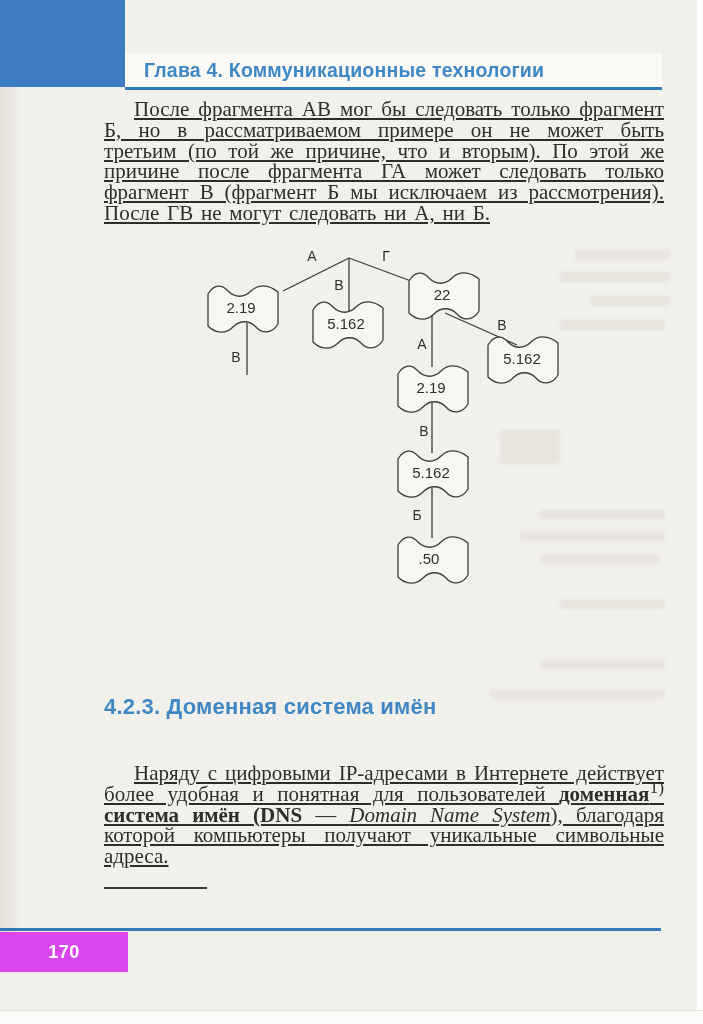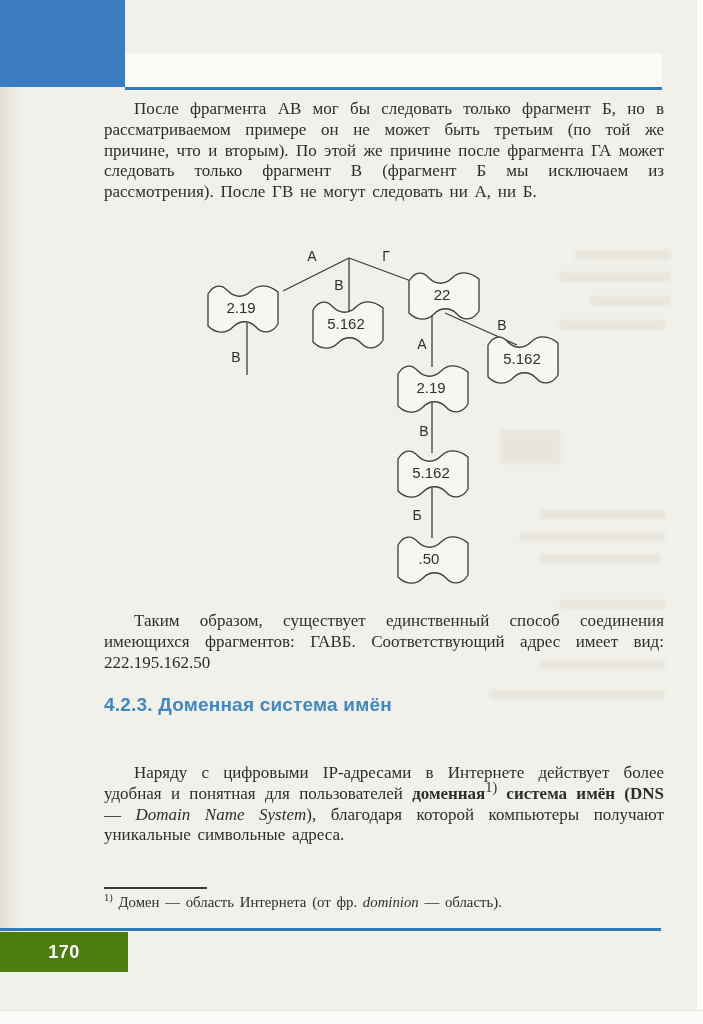--- a/index.html
+++ b/index.html
@@ -12,45 +12,45 @@
     background:linear-gradient(90deg,rgba(90,80,60,.10),rgba(90,80,60,0));}
   .corner-block{position:absolute;left:0;top:0;width:125px;height:87px;background:#3b7dc0;}
   .header-band{position:absolute;left:125px;top:53px;width:537px;height:34px;background:#fbfaf6;}
   .header-rule{position:absolute;left:125px;top:87px;width:537px;height:3px;background:#337ab8;}
   .chapter-header{
     position:absolute;left:144px;top:59px;width:520px;
     font-family:"Liberation Sans","DejaVu Sans",sans-serif;
     font-size:19.5px;font-weight:bold;color:#3f88c5;letter-spacing:.2px;white-space:nowrap;
   }
   .body-text{
-    position:absolute;width:560px;font-size:17px;line-height:20.8px;
-    text-align:justify;word-spacing:2.5px;
+    position:absolute;width:560px;font-size:21px;line-height:20.8px;
+    text-align:justify;word-spacing:2.5px;text-decoration:underline;
   }
   .body-text p{margin:0;text-indent:30px;}
   .p-fragments{left:104px;top:99px;}
   .p-conclusion{left:104px;top:611px;}
   .p-dns-block{left:104px;top:763px;}
   .section-heading{
     position:absolute;left:104px;top:694px;width:540px;
     font-family:"Liberation Sans","DejaVu Sans",sans-serif;
-    font-size:19px;font-weight:bold;color:#3f88c5;letter-spacing:.2px;white-space:nowrap;
+    font-size:22px;font-weight:bold;color:#3f88c5;letter-spacing:.2px;white-space:nowrap;
   }
   .diagram{position:absolute;left:195px;top:245px;width:390px;height:355px;}
   .diagram svg{display:block;width:100%;height:100%;}
   .flag-value{font-family:"Liberation Sans","DejaVu Sans",sans-serif;font-size:15px;fill:#2e2e2e;}
   .edge-label{font-family:"Liberation Sans","DejaVu Sans",sans-serif;font-size:14px;fill:#2e2e2e;}
   .footnote-rule{position:absolute;left:104px;top:887px;width:103px;height:1.6px;background:#3a3a3a;}
   .footnote{
     position:absolute;left:104px;top:893px;width:560px;
     font-size:14.8px;line-height:19px;word-spacing:2px;
   }
   .footnote sup{font-size:10.5px;}
   .bottom-rule{position:absolute;left:0;top:928px;width:661px;height:2.6px;background:#337ab8;}
   .page-badge{
-    position:absolute;left:0;top:932px;width:128px;height:40px;background:#4d7c0f;
+    position:absolute;left:0;top:932px;width:128px;height:40px;background:#d946ef;
     display:flex;align-items:center;justify-content:center;box-sizing:border-box;
   }
   .page-badge span{
     font-family:"Liberation Sans","DejaVu Sans",sans-serif;
     font-size:18px;font-weight:bold;color:#fefefe;letter-spacing:.5px;
   }
   .scan-edge-right{position:absolute;right:0;top:0;width:6px;height:1024px;background:#fdfdfc;}
   .scan-edge-bottom{position:absolute;left:0;bottom:0;width:703px;height:13px;background:#fbfbfa;
     border-top:1px solid #e3e1db;}
   .bleed{position:absolute;background:rgba(110,105,95,.08);filter:blur(1.5px);border-radius:2px;}
@@ -71,20 +71,21 @@
   <div class="bleed" style="left:540px;top:510px;width:125px;height:9px;"></div>
   <div class="bleed" style="left:520px;top:532px;width:145px;height:9px;"></div>
   <div class="bleed" style="left:540px;top:554px;width:120px;height:9px;"></div>
   <div class="bleed" style="left:560px;top:600px;width:105px;height:9px;"></div>
   <div class="bleed" style="left:540px;top:660px;width:125px;height:9px;"></div>
   <div class="bleed" style="left:490px;top:690px;width:175px;height:9px;"></div>
 
   <div class="corner-block"></div>
   <div class="header-band"></div>
   <div class="header-rule"></div>
+  <div class="chapter-header">Глава 4. Коммуникационные технологии</div>
 
   <div class="body-text p-fragments">
     <p>После фрагмента АВ мог бы следовать только фрагмент Б, но в рассматриваемом примере он не может быть третьим (по той же причине, что и вторым). По этой же причине после фрагмента ГА может следовать только фрагмент В (фрагмент Б мы исключаем из рассмотрения). После ГВ не могут следовать ни А, ни Б.</p>
   </div>
 
   <div class="diagram">
     <svg viewBox="0 0 390 355">
       <defs>
         <path id="flagshape" d="M0,12 C6,2 14,2 20,9 C27,16 36,16 43,9 C50,2 60,2 70,10 L70,42 C64,52 54,52 48,45 C41,38 32,38 25,45 C18,52 8,52 0,44 Z"></path>
       </defs>
@@ -126,32 +127,28 @@
         <text class="edge-label" x="191" y="16">Г</text>
         <text class="edge-label" x="41" y="117">В</text>
         <text class="edge-label" x="227" y="104">А</text>
         <text class="edge-label" x="307" y="85">В</text>
         <text class="edge-label" x="229" y="191">В</text>
         <text class="edge-label" x="222" y="275">Б</text>
       </g>
     </svg>
   </div>
 
-  <div class="body-text p-conclusion">
-    <p>Таким образом, существует единственный способ соединения имеющихся фрагментов: ГАВБ. Соответствующий адрес имеет вид: 222.195.162.50</p>
-  </div>
 
   <div class="section-heading">4.2.3. Доменная система имён</div>
 
   <div class="body-text p-dns-block">
     <p><span>Наряду с цифровыми IP-адресами в Интернете действует более удобная и понятная для пользователей </span><b>доменная</b><sup>1)</sup><b> система имён</b><span> </span><b>(DNS</b><span> — </span><i>Domain Name System</i><span>), благодаря которой компьютеры получают уникальные символьные адреса.</span></p>
   </div>
 
   <div class="footnote-rule"></div>
-  <div class="footnote"><sup>1)</sup><span> Домен — область Интернета (от фр. </span><i>dominion</i><span> — область).</span></div>
 
   <div class="bottom-rule"></div>
   <div class="page-badge">
     <span>170</span>
   </div>
 
   <div class="scan-edge-right"></div>
   <div class="scan-edge-bottom"></div>
 
 </div>

